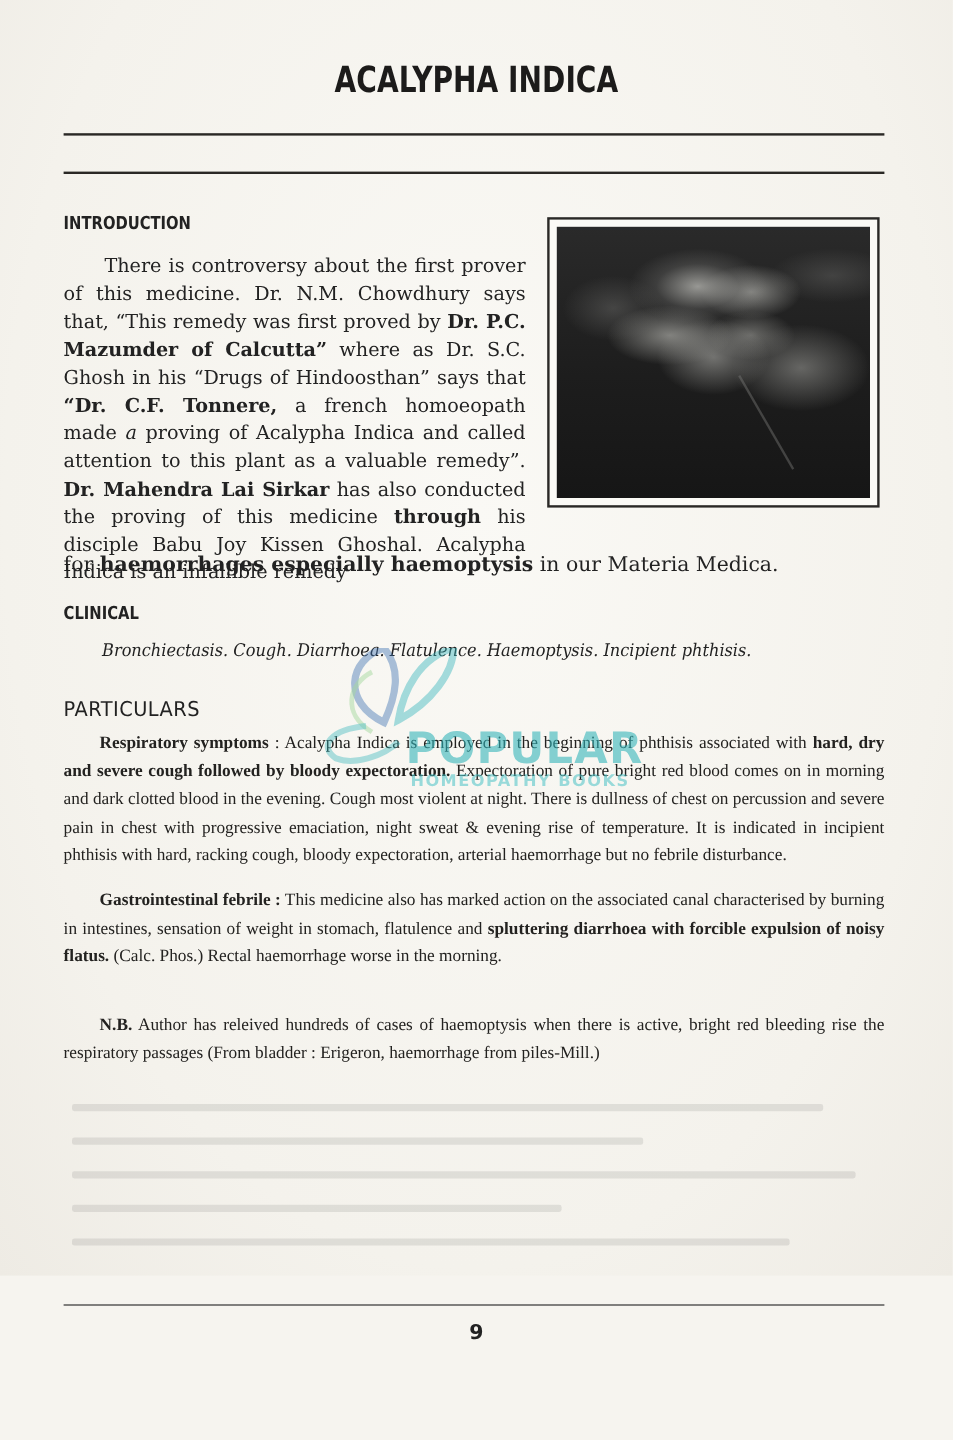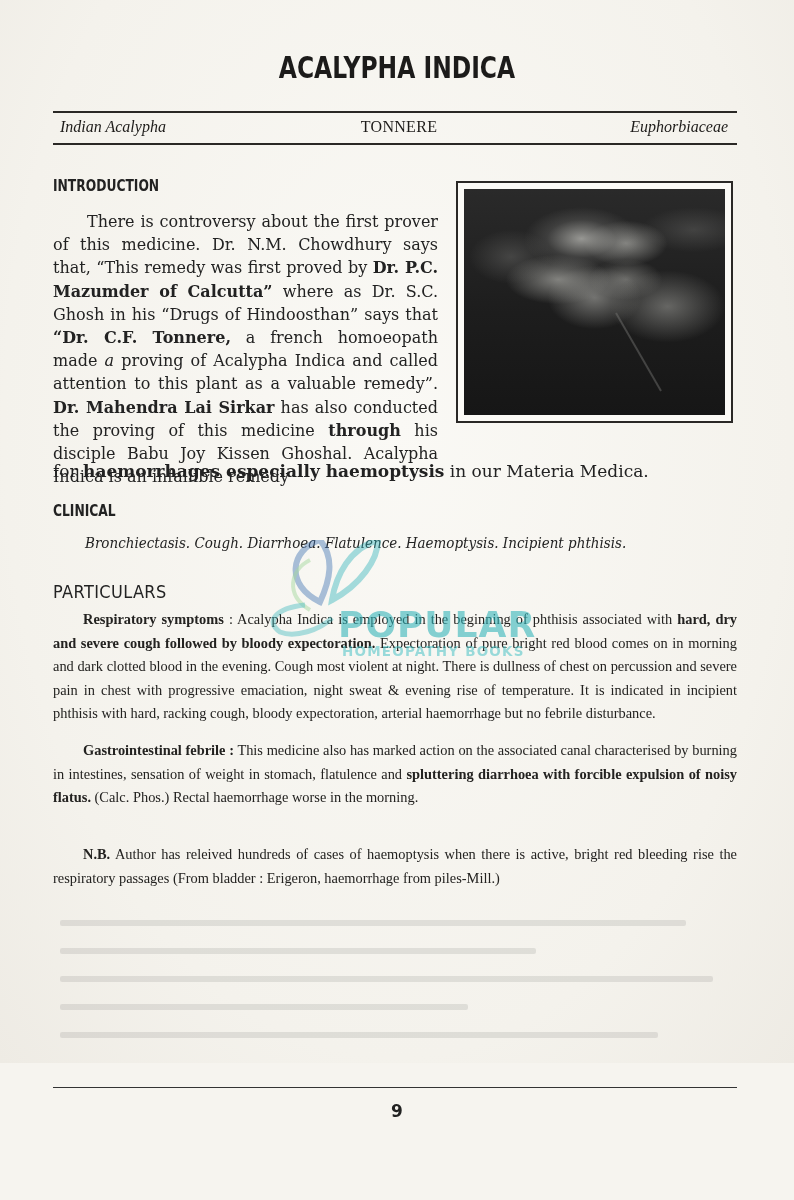--- a/index.html
+++ b/index.html
@@ -254,25 +254,20 @@
     <div class="ln" style="width:92%"></div>
     <div class="ln" style="width:70%"></div>
     <div class="ln" style="width:96%"></div>
     <div class="ln" style="width:60%"></div>
     <div class="ln" style="width:88%"></div>
   </div>
 
   <div class="title">ACALYPHA INDICA</div>
 
   <div class="rule top"></div>
-  <div class="subhead">
-    <span class="left">Indian Acalypha</span>
-    <span class="center">TONNERE</span>
-    <span class="right">Euphorbiaceae</span>
-  </div>
   <div class="rule bot"></div>
 
   <div class="section-heading h-intro">INTRODUCTION</div>
 
   <div class="intro-body"><span class="indent"></span><span>There is controversy about the first prover of this medicine. Dr. N.M. Chowdhury says that, “This remedy was first proved by </span><b>Dr. P.C. Mazumder of Calcutta”</b><span> where as Dr. S.C. Ghosh in his “Drugs of Hindoosthan” says that </span><b>“Dr. C.F. Tonnere,</b><span> a french homoeopath made </span><i>a</i><span> proving of Acalypha Indica and called attention to this plant as a valuable remedy”. </span><b>Dr. Mahendra Lai Sirkar</b><span> has also conducted the proving of this medicine </span><b>through</b><span> his disciple Babu Joy Kissen Ghoshal. Acalypha Indica is an infallible remedy</span></div>
 
   <div class="intro-tail"><span>for </span><b>haemorrhages especially haemoptysis</b><span> in our Materia Medica.</span></div>
 
   <div class="photo-frame">
     <div class="photo" title="Photograph of Acalypha indica plant">

